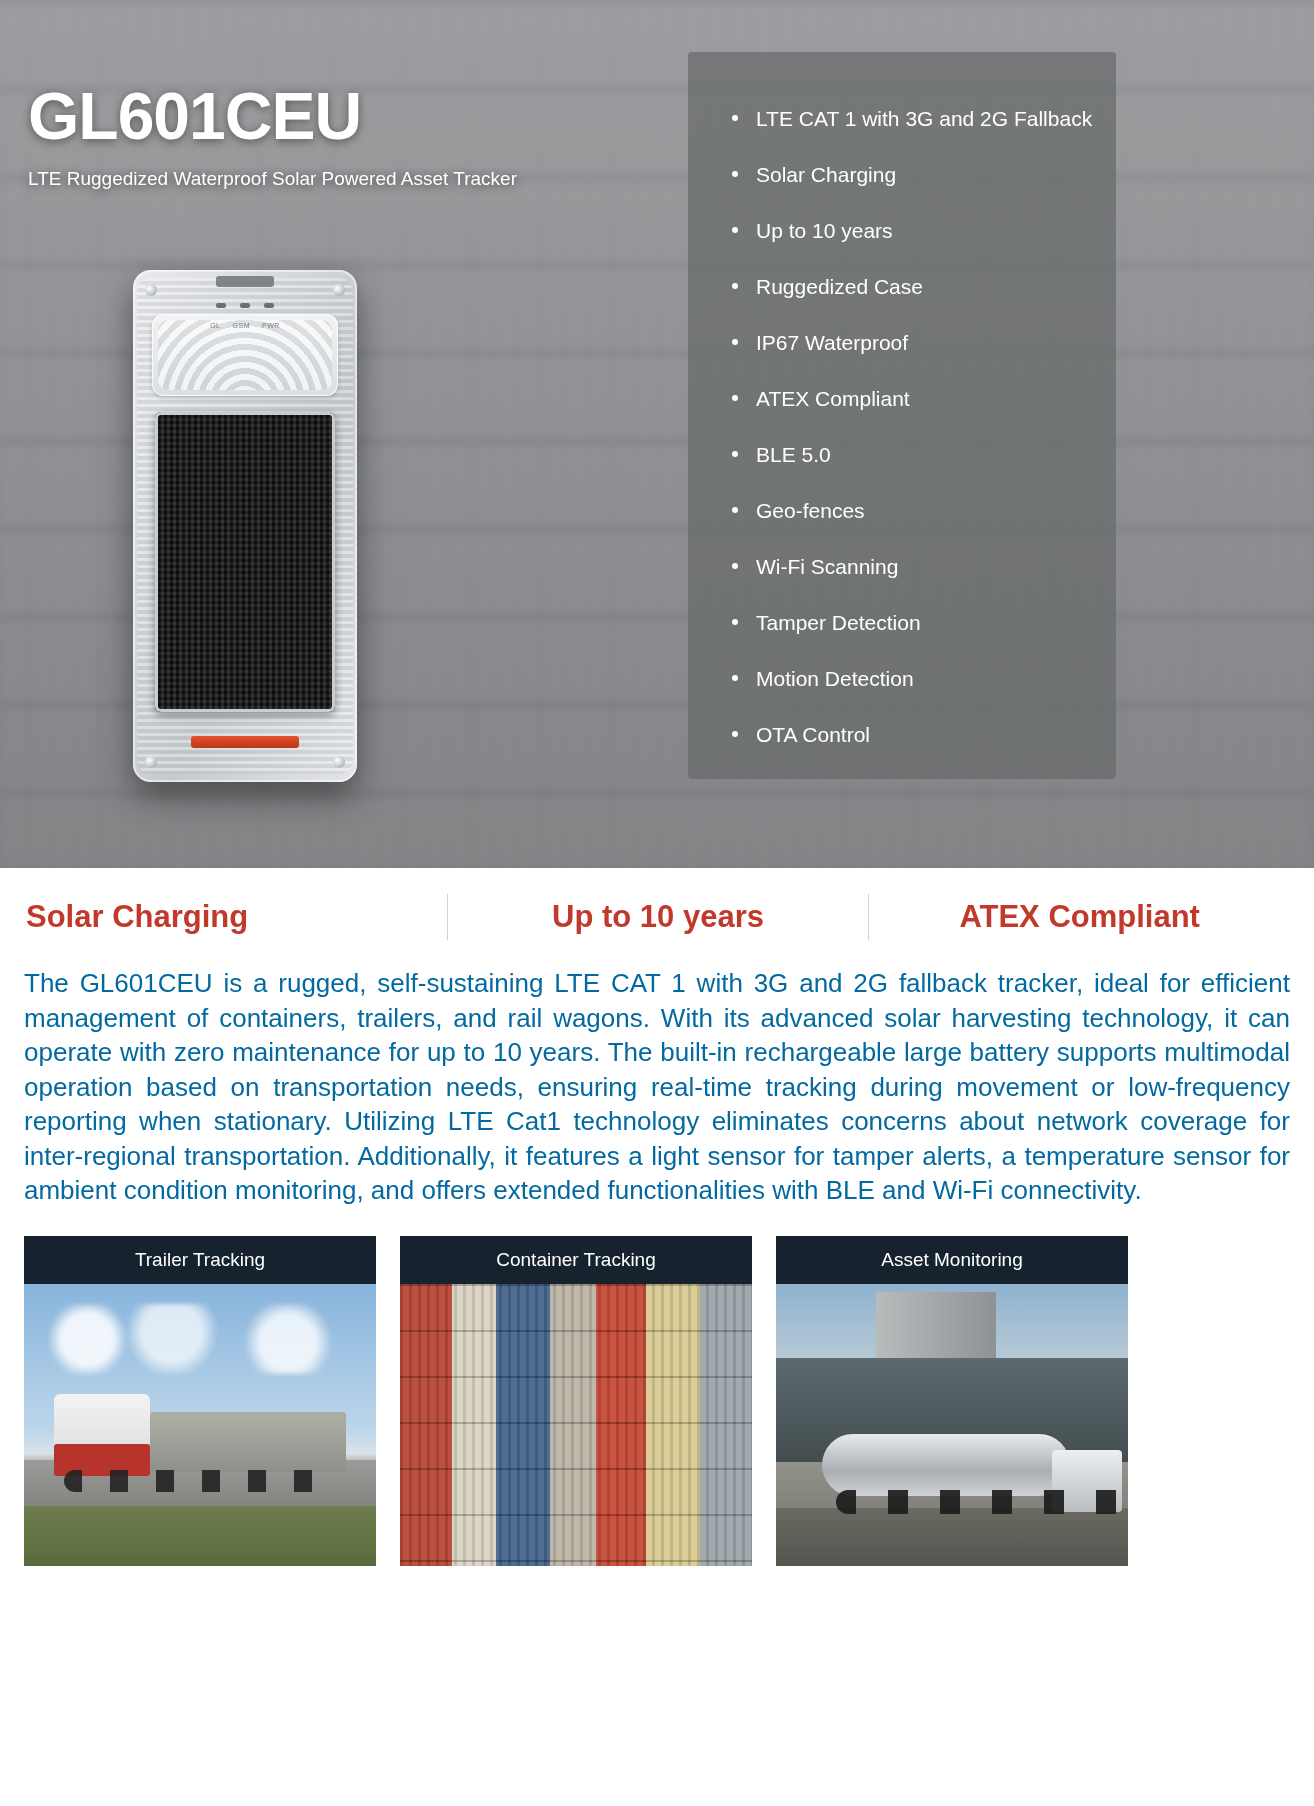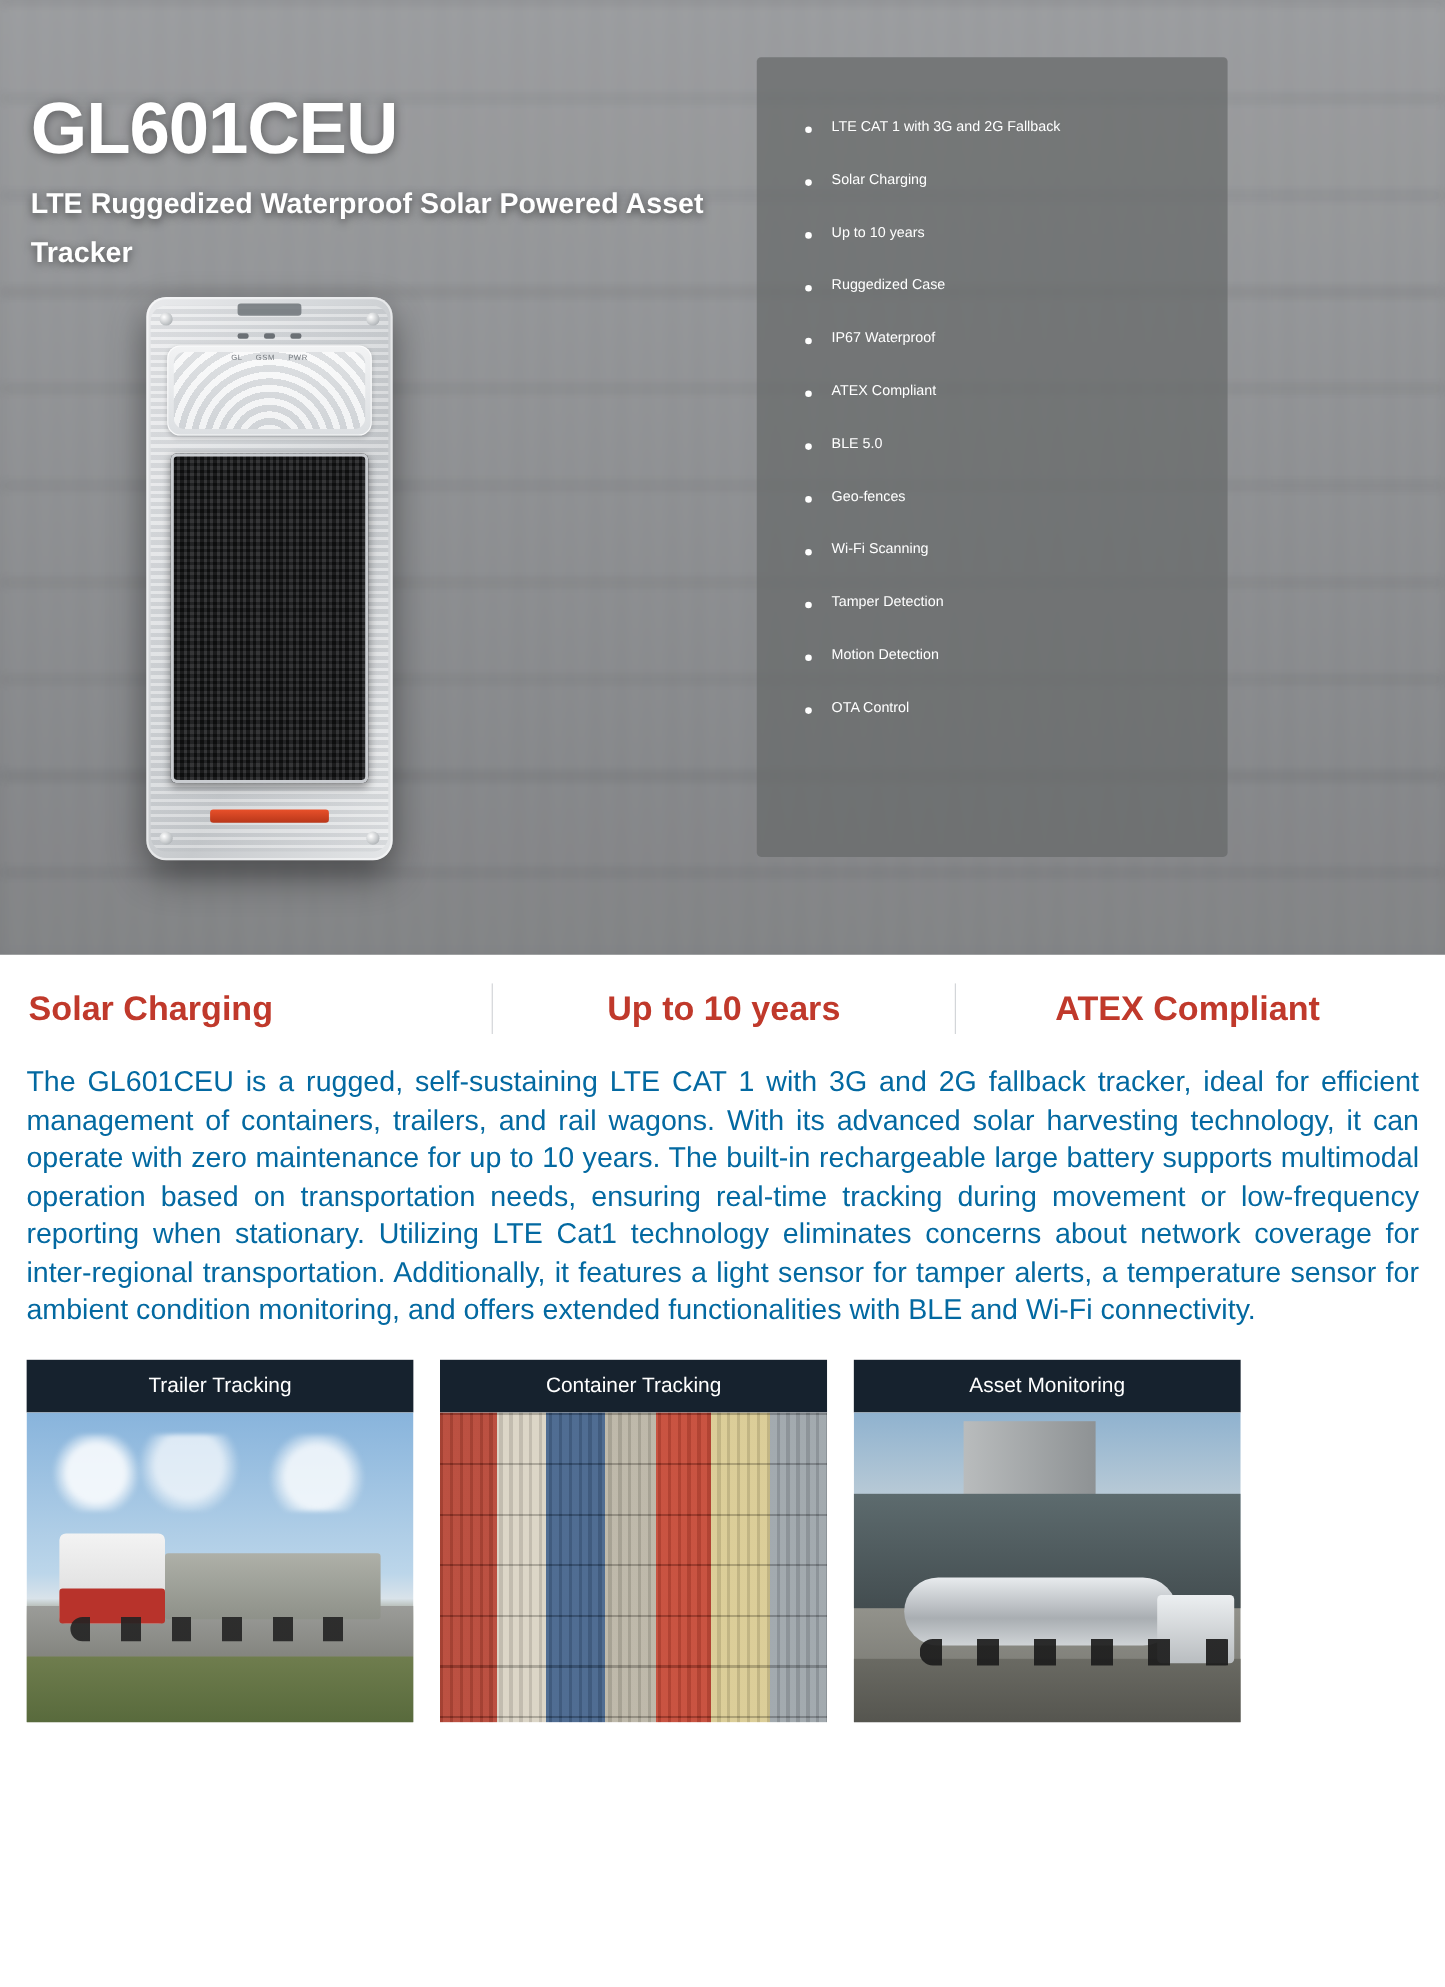--- a/index.html
+++ b/index.html
@@ -73,22 +73,22 @@
     font-weight: bold;
     color: #ffffff;
     letter-spacing: -1px;
     text-shadow: 0 2px 10px rgba(0,0,0,0.45);
   }
   .hero-sub {
     position: absolute;
     left: 28px;
     top: 163px;
     width: 620px;
-    font-size: 26px;
-    font-weight: bold;
+    font-size: 19px;
+    font-weight: normal;
     line-height: 1.7;
     color: #ffffff;
     text-shadow: 0 2px 8px rgba(0,0,0,0.5);
   }
 
   
   .device {
     position: absolute;
     left: 133px;
     top: 270px;
@@ -204,21 +204,21 @@
     width: 428px;
     height: 727px;
     background: rgba(103,105,106,0.72);
     border-radius: 4px;
     padding: 56px 22px 0 34px;
   }
   .feature-list { list-style: none; margin: 0; padding: 0; }
   .feature-list li {
     position: relative;
     color: #ffffff;
-    font-size: 13px;
+    font-size: 21px;
     line-height: 1;
     padding: 0 0 35px 34px;
   }
   .feature-list li::before {
     content: "";
     position: absolute;
     left: 10px;
     top: 7px;
     width: 6px; height: 6px;
     border-radius: 50%;

